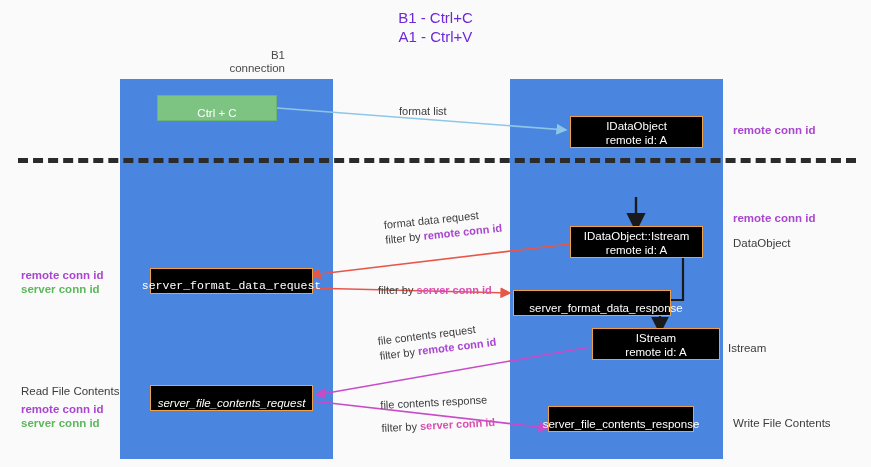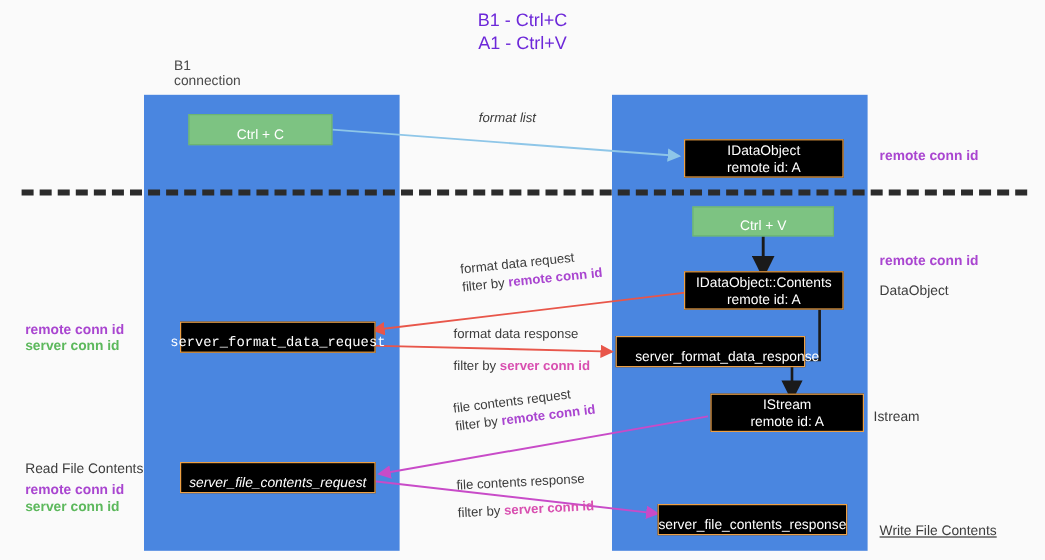--- a/index.html
+++ b/index.html
@@ -25,21 +25,21 @@
     color: #6d28d9;
     line-height: 19px;
     white-space: pre-line;
   }
   .lane {
     position: absolute;
     background: #4a86e0;
   }
   .lane-head {
     position: absolute;
-    text-align: left;
+    text-align: right;
     font-size: 11.5px;
     color: #4a4a4a;
     line-height: 13px;
     white-space: pre-line;
   }
   .node {
     position: absolute;
     box-sizing: border-box;
     display: flex;
     flex-direction: column;
@@ -135,77 +135,73 @@
 
   <div class="node green" style="left:157px; top:95px; width:120px; height:26px;">
     <span>Ctrl + C</span>
   </div>
 
   <div class="node orange" style="left:570px; top:116px; width:133px; height:32px;">
     <span>IDataObject</span>
     <span class="l2">remote id: A</span>
   </div>
 
-  <div class="node green" style="left:577px; top:172px; width:118px; height:25px;">
-    <span>Ctrl + V</span>
-  </div>
 
   <div class="node orange" style="left:570px; top:226px; width:133px; height:32px;">
-    <span>IDataObject::Contents</span>
+    <span>IDataObject::Istream</span>
     <span class="l2">remote id: A</span>
   </div>
 
   <div class="node orange" style="left:150px; top:268px; width:163px; height:26px;font-family:Liberation Mono, monospace;">
     <span>server_format_data_request</span>
   </div>
 
-  <div class="node orange" style="left:513px; top:280px; width:158px; height:26px;padding-left:28px;">
+  <div class="node orange" style="left:513px; top:290px; width:158px; height:26px;padding-left:28px;">
     <span>server_format_data_response</span>
   </div>
 
   <div class="node orange" style="left:592px; top:328px; width:128px; height:32px;">
     <span>IStream</span>
     <span class="l2">remote id: A</span>
   </div>
 
   <div class="node orange" style="left:150px; top:385px; width:163px; height:26px;font-style:italic;">
     <span>server_file_contents_request</span>
   </div>
 
-  <div class="node orange" style="left:548px; top:420px; width:158px; height:26px;">
+  <div class="node orange" style="left:548px; top:406px; width:146px; height:26px;">
     <span>server_file_contents_response</span>
   </div>
 
-  <div class="edge-label" style="left:399px; top:92px;font-style:italic;">format list</div>
+  <div class="edge-label" style="left:399px; top:104px;">format list</div>
 
   <div class="edge-label" style="left:383px; top:218px; transform:rotate(-6deg); transform-origin:left top;">
     <div>format data request</div>
     <div><span>filter by </span><b class="conn-purple">remote conn id</b></div>
   </div>
 
   <div class="edge-label" style="left:378px; top:272px;">
-    <div>format data response</div>
     <div style="margin-top:11px;"><span>filter by </span><b class="conn-pink">server conn id</b></div>
   </div>
 
   <div class="edge-label" style="left:377px; top:334px; transform:rotate(-7deg); transform-origin:left top;">
     <div>file contents request</div>
     <div><span>filter by </span><b class="conn-purple">remote conn id</b></div>
   </div>
 
   <div class="edge-label" style="left:380px; top:398px; transform:rotate(-3deg); transform-origin:left top;">
     <div>file contents response</div>
     <div style="margin-top:8px;"><span>filter by </span><b class="conn-pink">server conn id</b></div>
   </div>
 
   <div class="side-label conn-purple" style="left:733px; top:123px;">remote conn id</div>
   <div class="side-label conn-purple" style="left:733px; top:211px;">remote conn id</div>
   <div class="side-label" style="left:733px; top:236px;">DataObject</div>
   <div class="side-label" style="left:728px; top:341px;">Istream</div>
-  <div class="side-label" style="left:733px; top:436px;text-decoration:underline;">Write File Contents</div>
+  <div class="side-label" style="left:733px; top:416px;">Write File Contents</div>
 
   <div class="side-label conn-purple" style="left:21px; top:268px;">remote conn id</div>
   <div class="side-label conn-green" style="left:21px; top:282px;">server conn id</div>
 
   <div class="side-label" style="left:21px; top:384px;">Read File Contents</div>
   <div class="side-label conn-purple" style="left:21px; top:402px;">remote conn id</div>
   <div class="side-label conn-green" style="left:21px; top:416px;">server conn id</div>
 
 </div>
 

